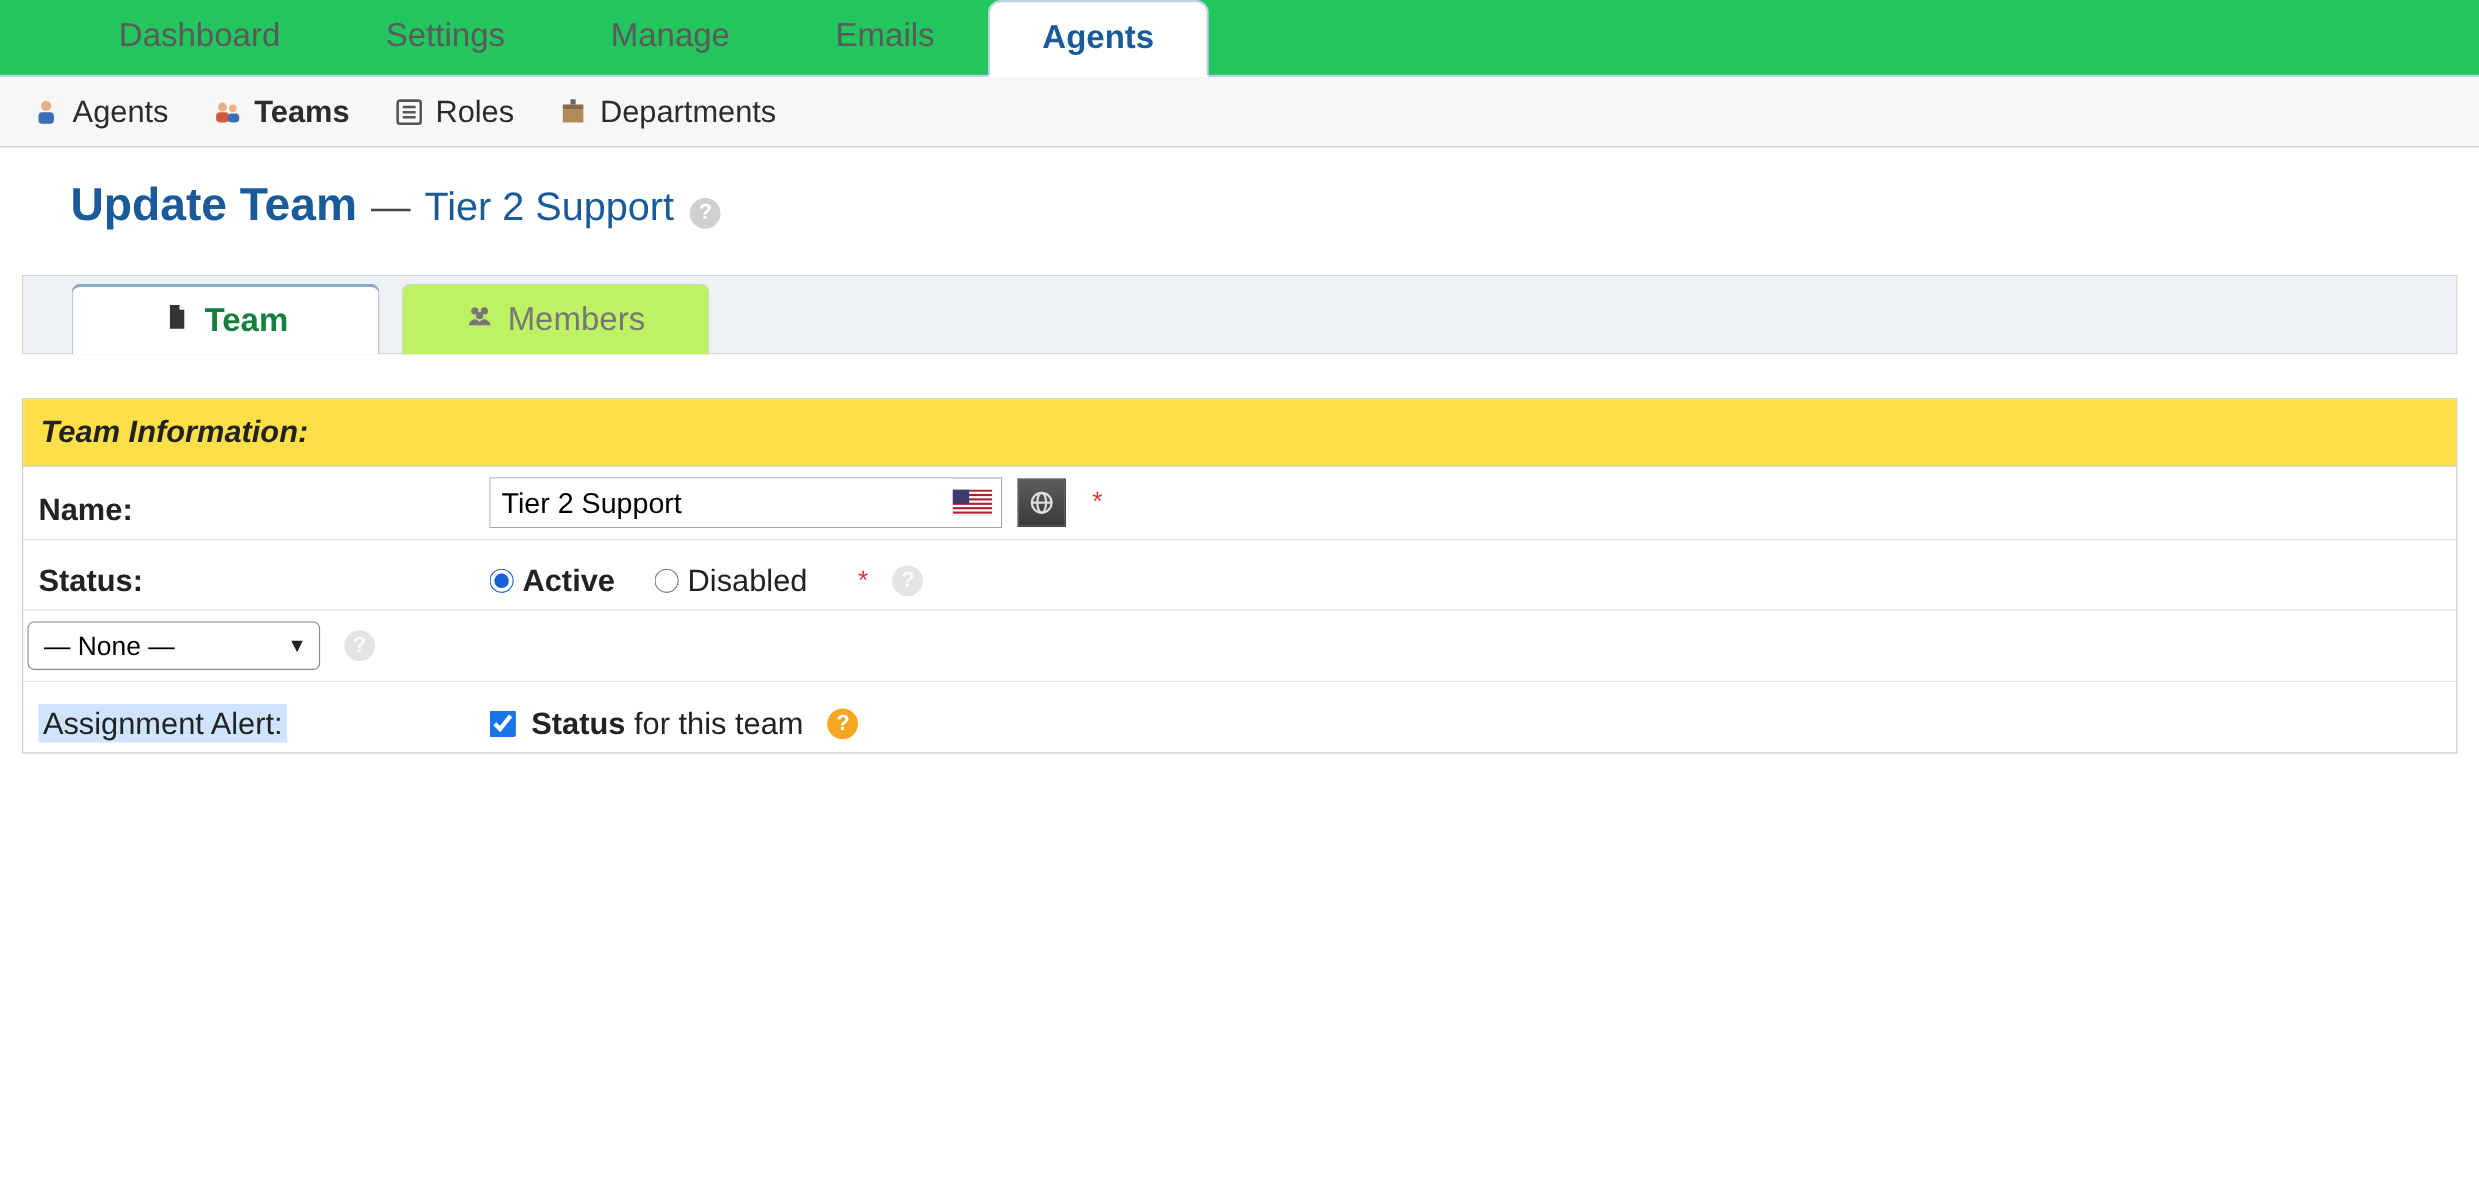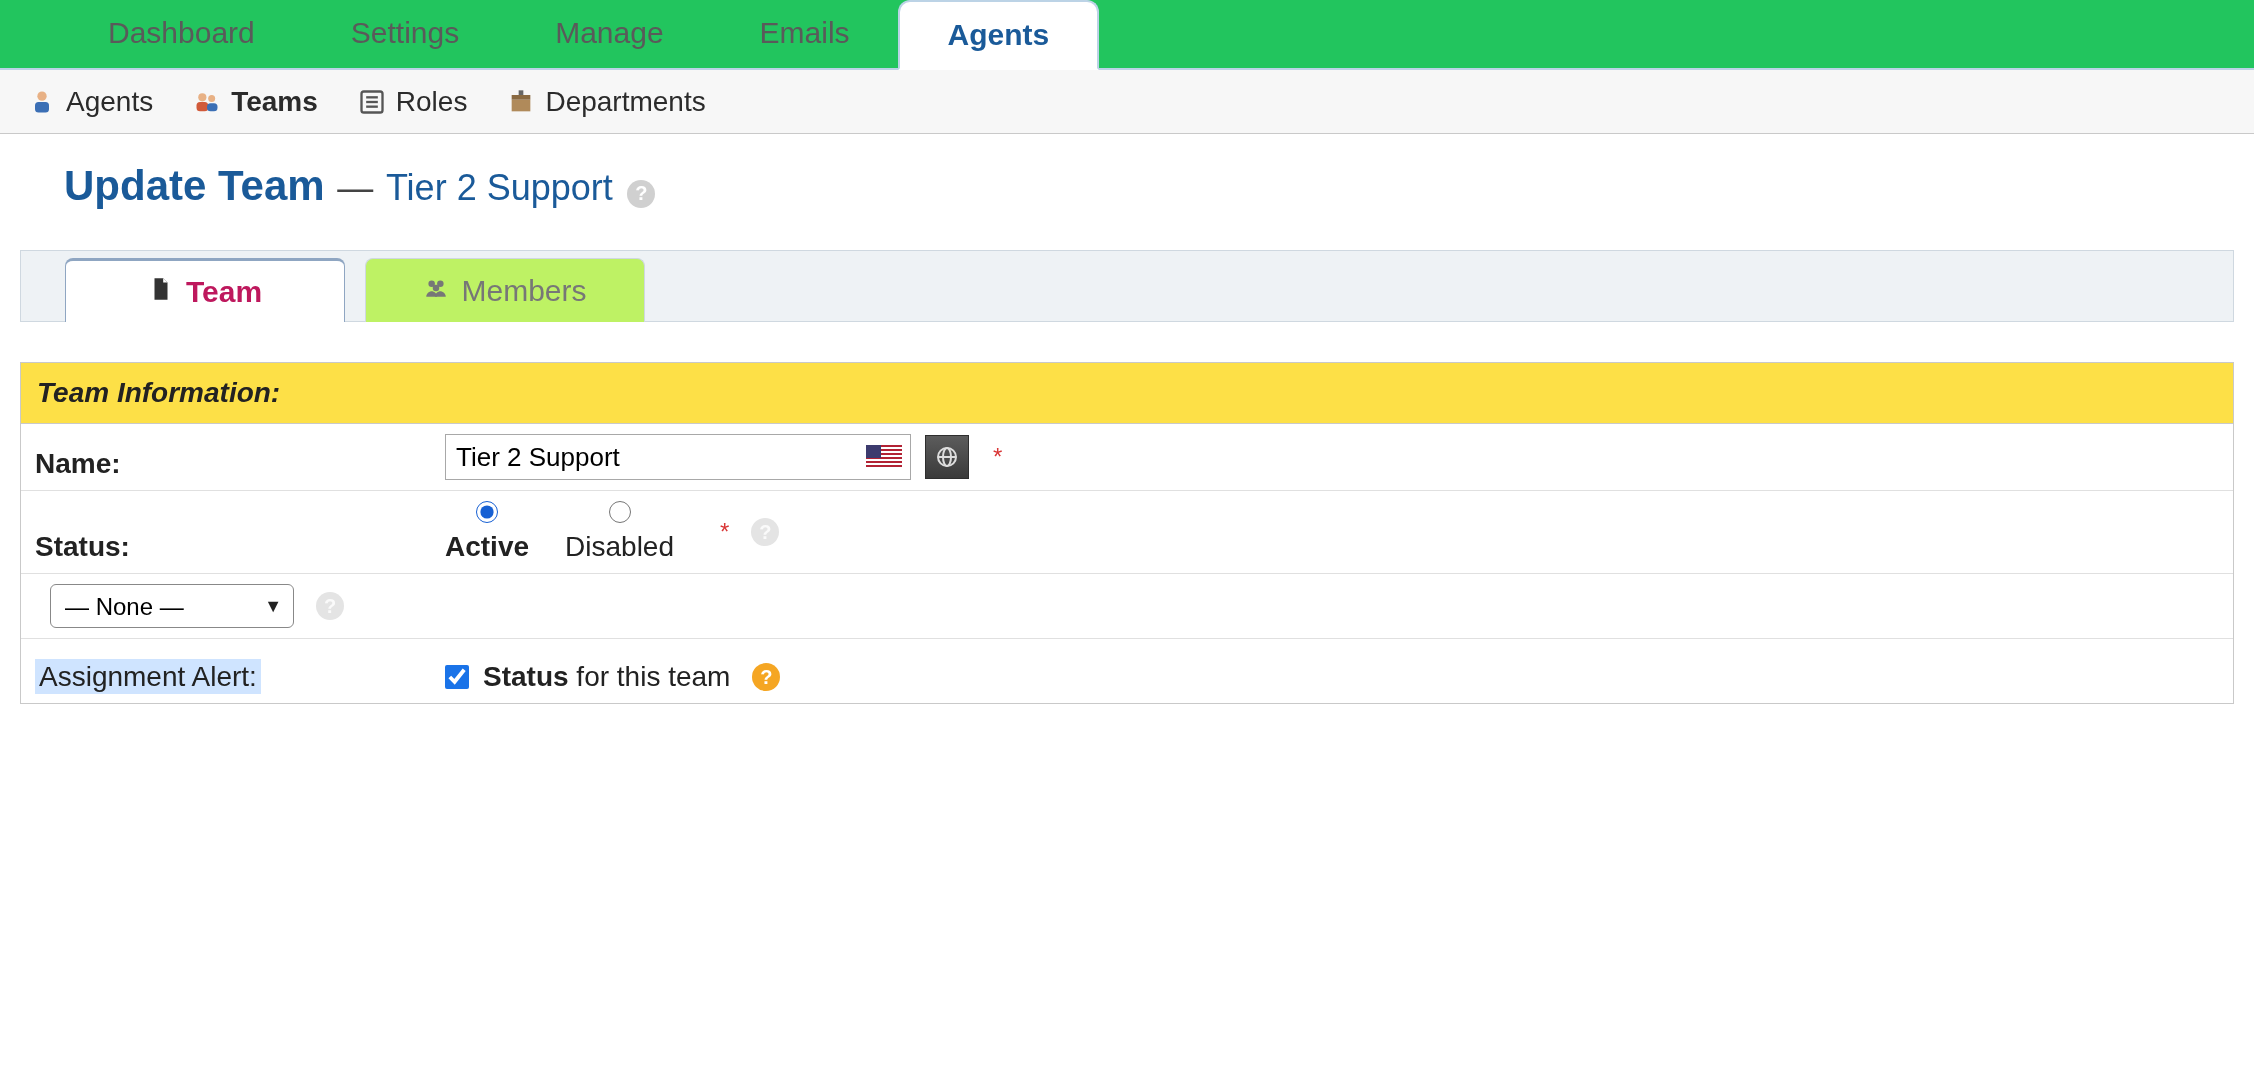--- a/index.html
+++ b/index.html
@@ -23,21 +23,21 @@
   .page-title { font-size: 42px; font-weight: 700; color: #1a5a99; display: inline; }
   .page-title-dash { font-size: 36px; color: #444; font-weight: 400; margin: 0 6px; }
   .page-title-sub { font-size: 36px; color: #1a5a99; font-weight: 400; }
   .help-circle { display: inline-flex; width: 28px; height: 28px; border-radius: 50%; background: #d0d0d0; color: #fff; align-items: center; justify-content: center; font-size: 20px; font-weight: 700; margin-left: 8px; vertical-align: middle; }
   .help-circle.faded { background: #e4e4e4; color: #fafafa; }
   .help-circle.orange { background: #f5a623; color: #fff; }
 
   
   .inner-tabs-bar { height: 72px; background: #eef2f5; border-top: 1px solid #cfd8e0; border-bottom: 1px solid #cfd8e0; border-left: 1px solid #cfd8e0; border-right: 1px solid #cfd8e0; margin: 0 20px; display: flex; align-items: flex-end; padding-left: 44px; gap: 20px; }
   .inner-tab { height: 64px; min-width: 280px; background: #bef264; border: 1px solid #cfd8e0; border-bottom: none; border-top-left-radius: 8px; border-top-right-radius: 8px; display: flex; align-items: center; justify-content: center; gap: 12px; color: #777; font-size: 30px; cursor: pointer; position: relative; top: 1px; }
-  .inner-tab.active { background: #fff; color: #be185d; font-weight: 700; border-color: #8fa6c2; border-top-width: 3px; }
+  .inner-tab.active { background: #fff; color: #15803d; font-weight: 700; border-color: #8fa6c2; border-top-width: 3px; }
   .inner-tab svg { width: 26px; height: 26px; }
 
   
   .form-wrap { margin: 40px 20px 0 20px; border: 1px solid #c9c9c9; }
   .section-header { background: #fde047; padding: 14px 16px; font-size: 28px; font-style: italic; font-weight: 700; border-bottom: 1px solid #c9c9c9; }
   .form-row { display: flex; align-items: flex-end; border-bottom: 1px solid #e0e0e0; min-height: 64px; padding: 10px 4px; }
   .form-row:last-child { border-bottom: none; }
   .form-label { width: 420px; padding-left: 10px; font-size: 28px; }
   .form-label.bold { font-weight: 700; }
   .form-label .hl { background: #cfe4ff; padding: 2px 4px; }
@@ -45,27 +45,27 @@
 
   
   .text-input { height: 44px; width: 420px; border: 1px solid #a8a8a8; padding: 4px 10px; font-size: 26px; background: #fff; }
   .flag-box { width: 36px; height: 24px; display: inline-block; }
   .flag-box svg { width: 36px; height: 24px; display: block; }
   .globe-btn { width: 44px; height: 44px; background: linear-gradient(#5c5c5c,#3a3a3a); border: 1px solid #2e2e2e; display: inline-flex; align-items: center; justify-content: center; color: #eee; cursor: pointer; }
   .globe-btn svg { width: 24px; height: 24px; }
   .req { color: #d93636; font-size: 24px; margin-left: 10px; }
 
   
-  .radio { display: inline-flex; align-items: center; gap: 8px; margin-right: 22px; cursor: pointer; flex-direction: column; }
+  .radio { display: inline-flex; align-items: center; gap: 8px; margin-right: 22px; cursor: pointer; }
   .radio input { width: 22px; height: 22px; accent-color: #1760d3; }
   .radio .lbl { font-size: 28px; }
   .radio.active .lbl { font-weight: 700; }
 
   
-  .select { height: 44px; width: 244px; border: 1px solid #888; border-radius: 6px; background: #fff; padding: 4px 30px 4px 14px; font-size: 24px; appearance: none; position: relative; margin-left: 25px; }
+  .select { height: 44px; width: 266px; border: 1px solid #888; border-radius: 6px; background: #fff; padding: 4px 30px 4px 14px; font-size: 24px; appearance: none; position: relative; }
   .select-wrap { position: relative; display: inline-block; }
   .select-caret { position: absolute; right: 12px; top: 50%; transform: translateY(-50%); pointer-events: none; font-size: 18px; }
 
   
   .cb { width: 24px; height: 24px; accent-color: #1a73e8; }
   .cb-label { font-size: 28px; }
   .cb-label b { font-weight: 700; }
 
   .name-input-group { display: inline-flex; align-items: center; border: 1px solid #a8a8a8; }
   .name-input-group .text-input { border: none; }

